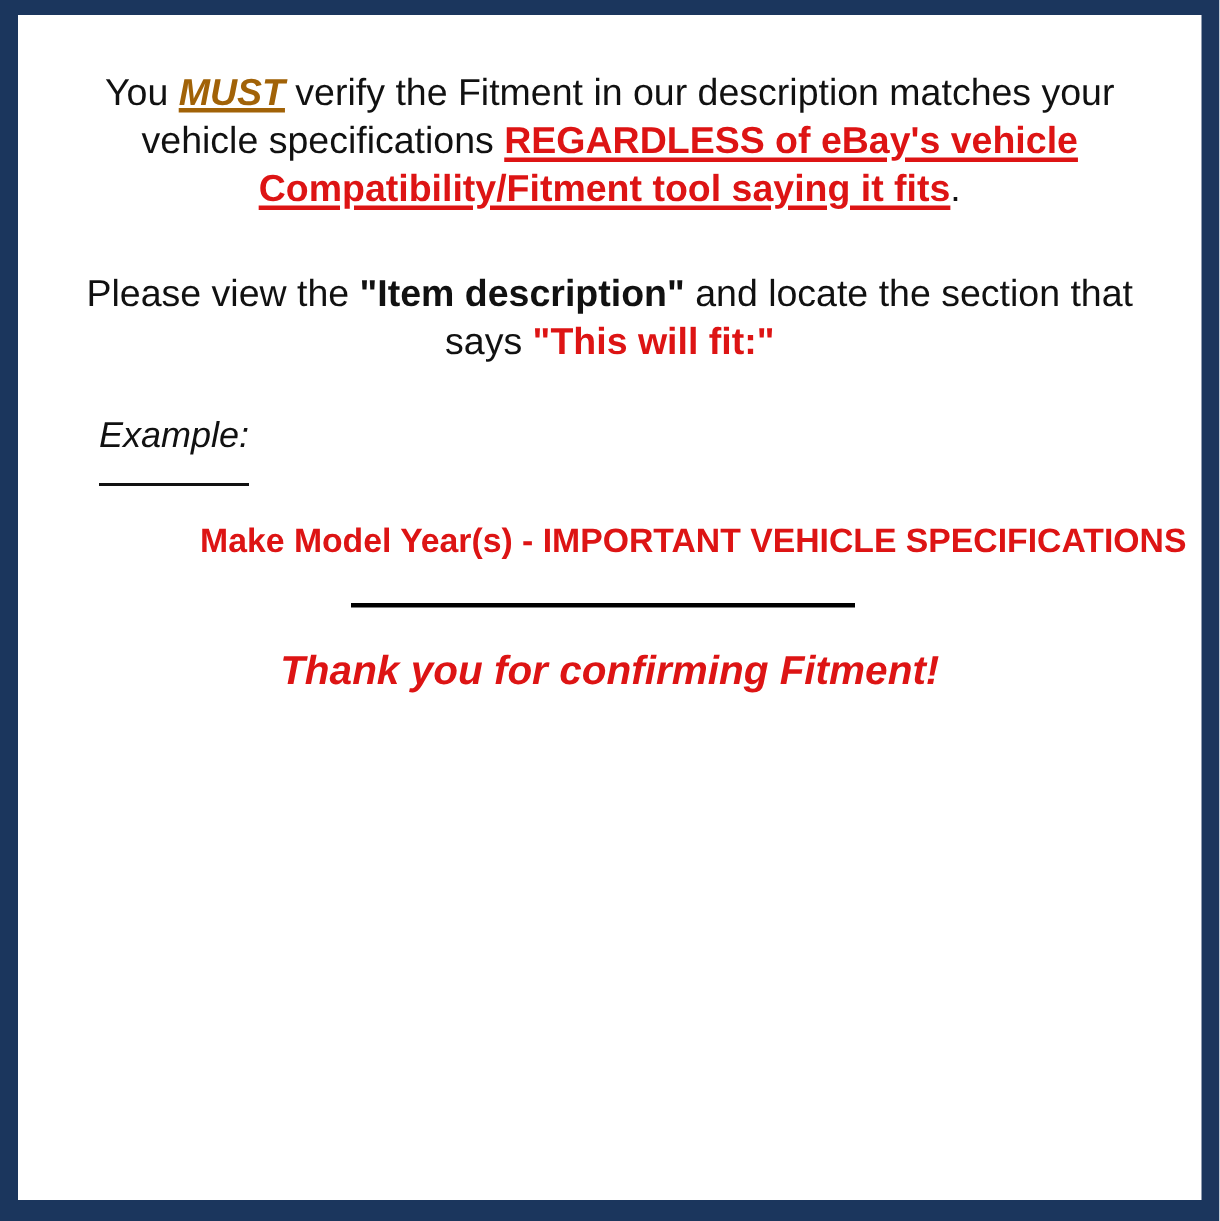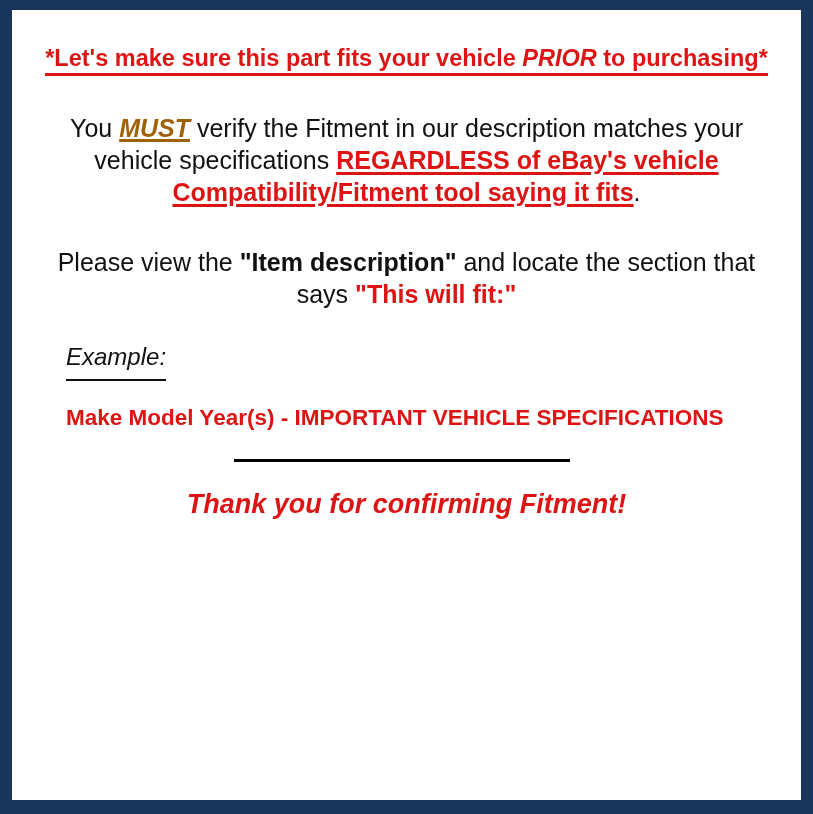--- a/index.html
+++ b/index.html
@@ -87,35 +87,35 @@
     margin: 34px 0 0 44px;
     text-align: left;
   }
   #example-label {
     color: #111111;
     font-style: italic;
     font-size: 24px;
     display: inline-block;
     border-bottom: 2px solid #111111;
     line-height: 1.1;
-    padding-bottom: 8px;
+    padding-bottom: 18px;
   }
   #this-will-fit {
     color: #dd1414;
     font-weight: bold;
     font-size: 25px;
     margin-top: 6px;
     line-height: 1.15;
   }
   #fitment-example-line {
     color: #dd1414;
     font-weight: bold;
     font-size: 22.5px;
     margin: 24px 0 0 44px;
-    text-align: left;
+    text-align: right;
     white-space: nowrap;
   }
   #divider-rule {
     width: 336px;
     height: 3px;
     background: #000000;
     margin: 28px 0 0 212px;
   }
   #thank-you {
     text-align: center;
@@ -126,23 +126,20 @@
     margin-top: 26px;
     line-height: 1.2;
   }
 </style>
 </head>
 <body>
 
 <div id="notice-card">
 
 
-  <div id="tagline">
-    <span class="inner"><span>*Let's make sure this part fits your vehicle </span><span class="i">PRIOR</span><span> to purchasing*</span></span>
-  </div>
 
   <div class="para" id="must-para"><span>You </span><span class="redunder">MUST</span><span> verify the Fitment in our description matches your vehicle specifications </span><span class="redstrong">REGARDLESS of eBay's vehicle Compatibility/Fitment tool saying it fits</span><span>.</span></div>
 
   <div class="para" id="item-desc-para"><span>Please view the </span><span class="b">"Item description"</span><span> and locate the section that says </span><span class="redplain">"This will fit:"</span></div>
 
   <div id="example-block">
     <div id="example-label">Example:</div>
   </div>
 
   <div id="fitment-example-line">Make Model Year(s) - IMPORTANT VEHICLE SPECIFICATIONS</div>

